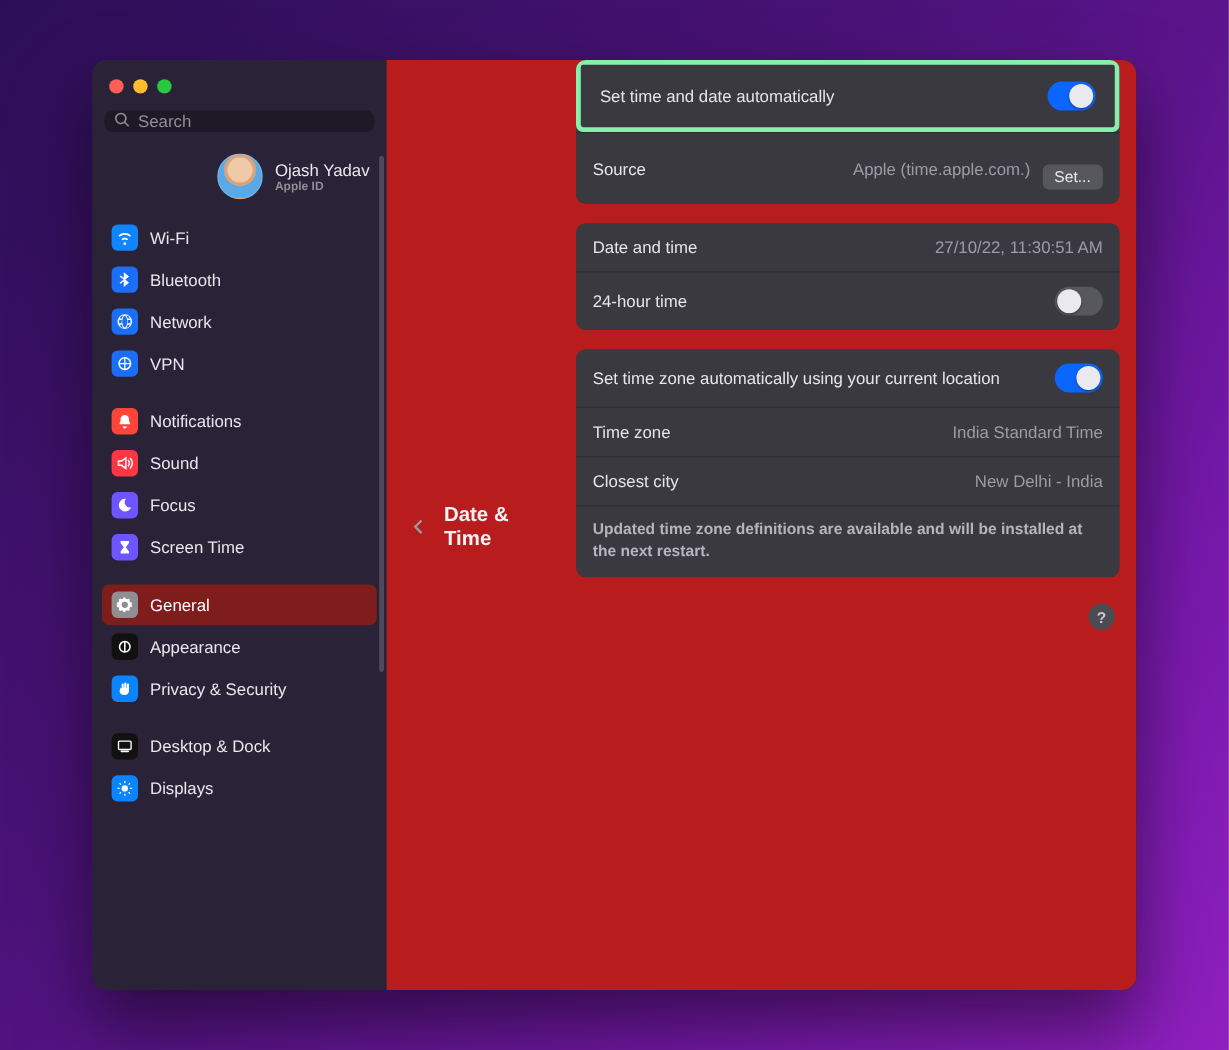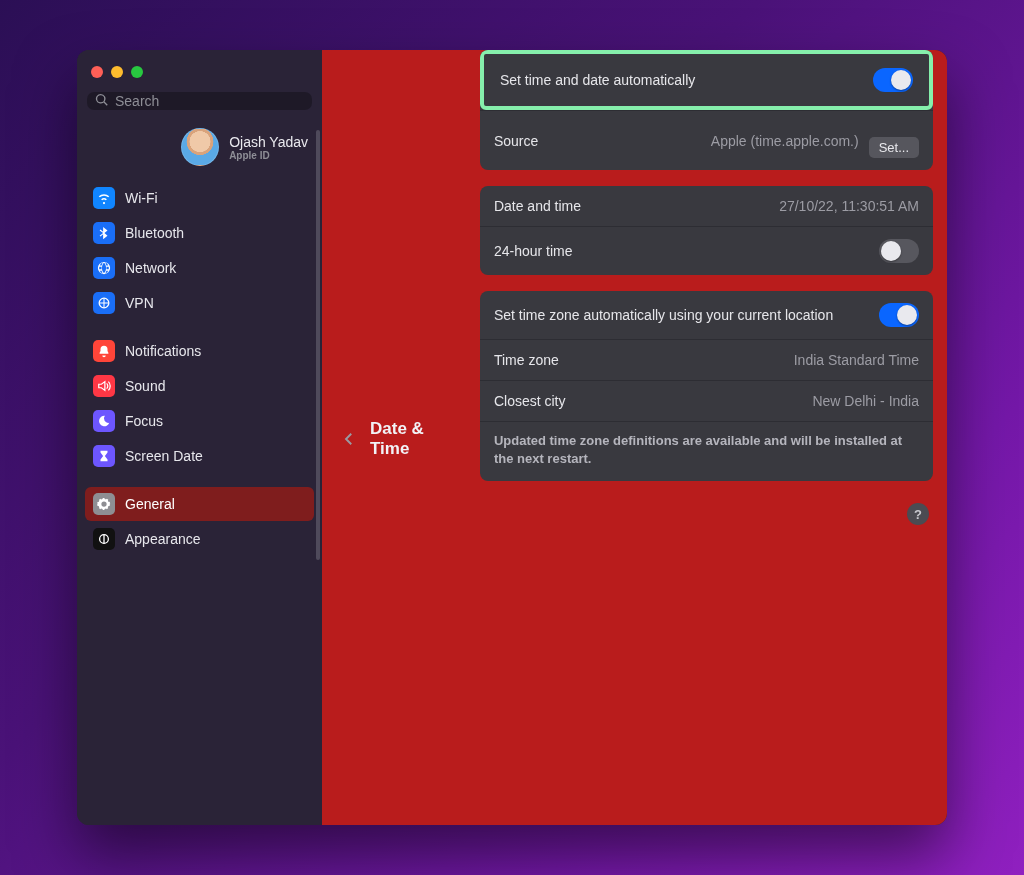--- a/index.html
+++ b/index.html
@@ -246,21 +246,21 @@
               </svg>
             </span>
           <span>Focus</span>
         </div>
         <div class="nav-item">
           <span class="ico ic-st">
               <svg viewBox="0 0 16 16">
                 <path d="M4 2h8v2l-3 4 3 4v2H4v-2l3-4-3-4z"></path>
               </svg>
             </span>
-          <span>Screen Date</span>
+          <span>Screen Time</span>
         </div>
       </div>
 
       <div class="nav-group">
         <div class="nav-item selected">
           <span class="ico ic-gen">
               <svg viewBox="0 0 16 16">
                 <path d="M8 5a3 3 0 100 6 3 3 0 000-6zm6 3l1 .6-.7 1.8-1.2-.2a5 5 0 01-.8 1.4l.5 1.1-1.5 1.2-1-.7a5 5 0 01-1.6.5l-.3 1.2H6.6l-.3-1.2a5 5 0 01-1.6-.5l-1 .7-1.5-1.2.5-1.1a5 5 0 01-.8-1.4l-1.2.2L0 8.6 1 8l-.1-.6L0 7.4.7 5.6l1.2.2a5 5 0 01.8-1.4L2.2 3.3l1.5-1.2 1 .7A5 5 0 016.3 2.3L6.6 1h1.9l.3 1.2a5 5 0 011.6.5l1-.7 1.5 1.2-.5 1.1a5 5 0 01.8 1.4l1.2-.2.7 1.8-1 .6z"></path>
               </svg>
             </span>
@@ -268,22 +268,50 @@
         </div>
         <div class="nav-item">
           <span class="ico ic-app">
               <svg viewBox="0 0 16 16">
                 <circle cx="8" cy="8" r="5" fill="none" stroke="#fff" stroke-width="1.5"></circle>
                 <path d="M8 3v10" stroke="#fff" stroke-width="1.5"></path>
               </svg>
             </span>
           <span>Appearance</span>
         </div>
-      </div>
-
+        <div class="nav-item">
+          <span class="ico ic-priv">
+              <svg viewBox="0 0 16 16">
+                <path d="M5 8V4a1 1 0 012 0v3h.5V3a1 1 0 012 0v4H10V4a1 1 0 012 0v6a4 4 0 01-4 4H7a4 4 0 01-4-4l1-3a1 1 0 011 1z"></path>
+              </svg>
+            </span>
+          <span>Privacy &amp; Security</span>
+        </div>
+      </div>
+
+      <div class="nav-group">
+        <div class="nav-item">
+          <span class="ico ic-desk">
+              <svg viewBox="0 0 16 16">
+                <rect x="2" y="3" width="12" height="8" rx="1" fill="none" stroke="#fff" stroke-width="1.3"></rect>
+                <rect x="4" y="12" width="8" height="1.5" rx=".7"></rect>
+              </svg>
+            </span>
+          <span>Desktop &amp; Dock</span>
+        </div>
+        <div class="nav-item">
+          <span class="ico ic-disp">
+              <svg viewBox="0 0 16 16">
+                <circle cx="8" cy="8" r="3"></circle>
+                <path d="M8 1v2M8 13v2M1 8h2M13 8h2M3 3l1.4 1.4M11.6 11.6L13 13M3 13l1.4-1.4M11.6 4.4L13 3" stroke="#fff" stroke-width="1.2"></path>
+              </svg>
+            </span>
+          <span>Displays</span>
+        </div>
+      </div>
     </nav>
     <div class="sidebar-scrollbar"></div>
   </aside>
 
   <main class="main">
     <div class="titlebar">
       <span class="back-btn">
         <svg viewBox="0 0 24 24">
             <polyline points="15 5 8 12 15 19"></polyline>
           </svg>

